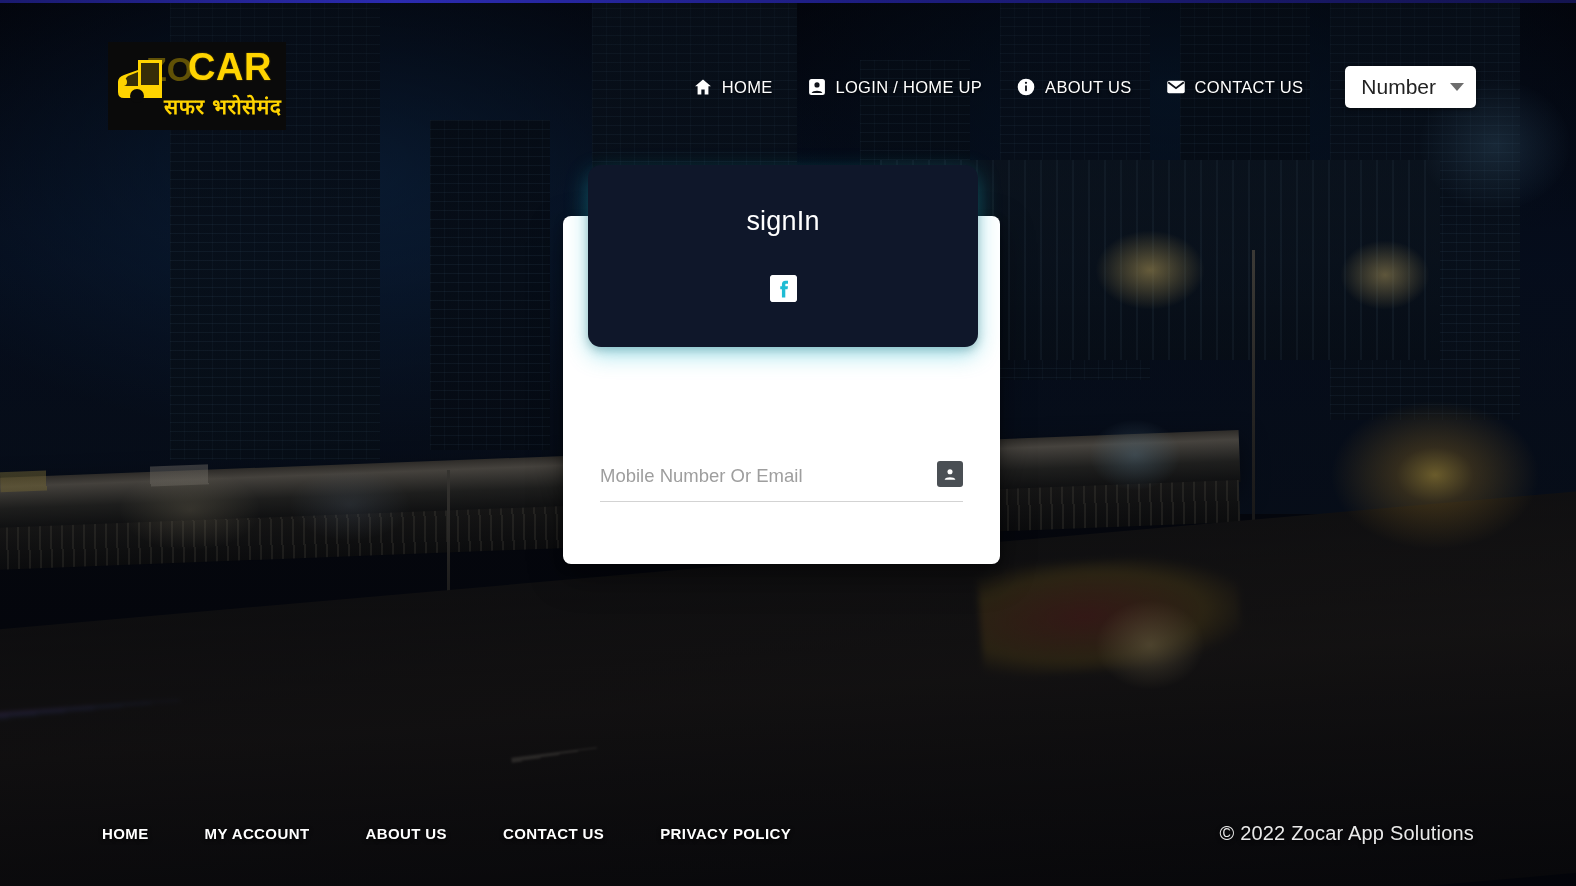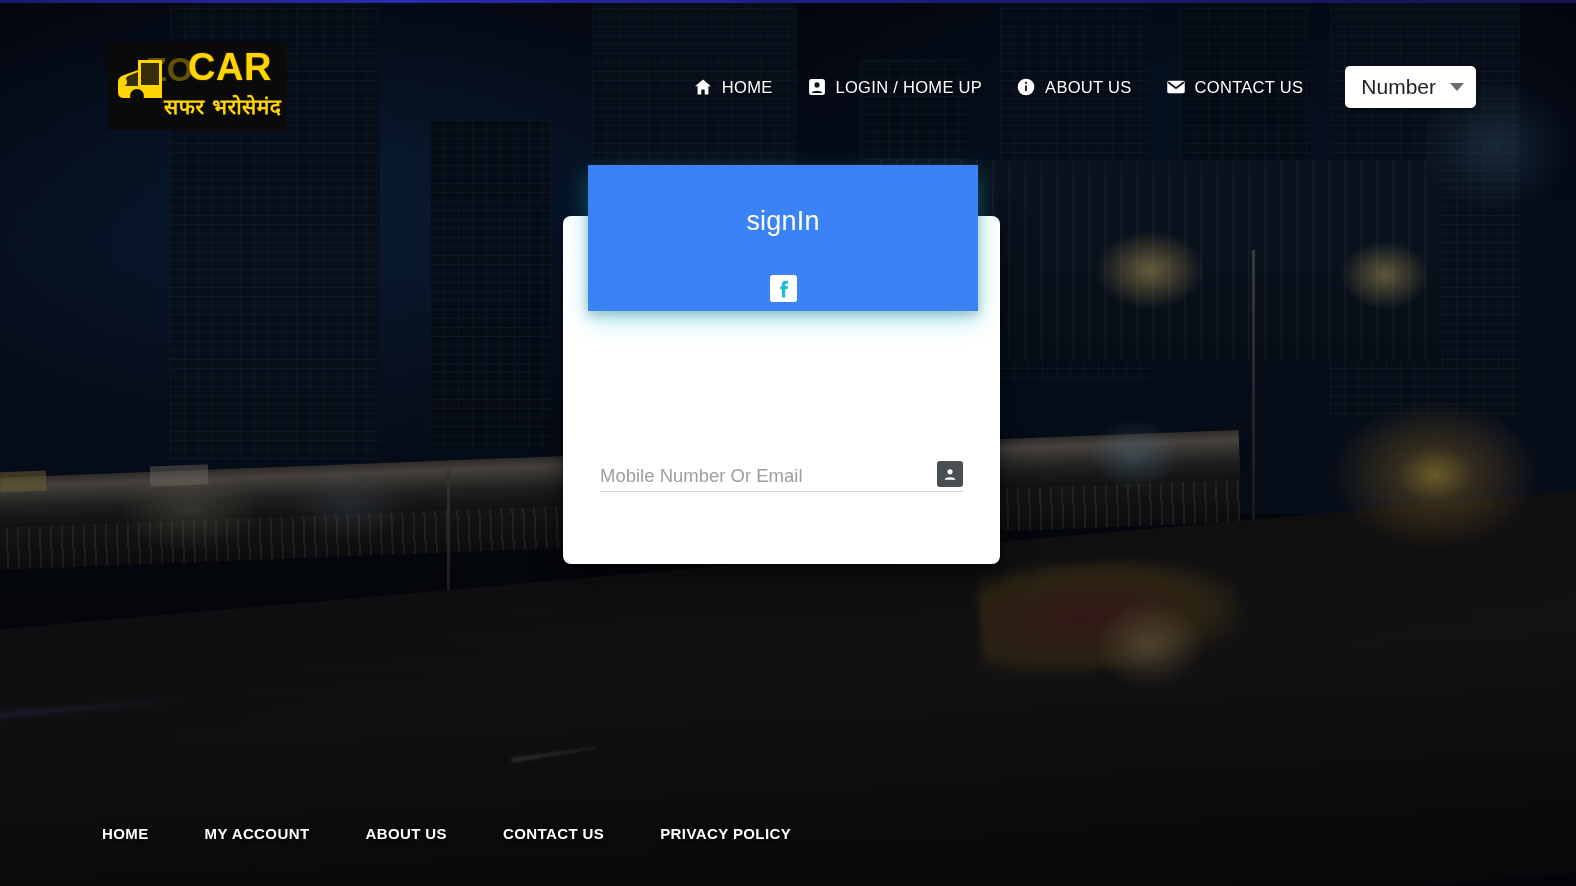--- a/index.html
+++ b/index.html
@@ -215,22 +215,22 @@
   
   .card-wrap { position: absolute; left: 563px; top: 165px; z-index: 25; }
   .card-body {
     position: absolute; left: 0px; top: 51px;
     width: 437px; height: 348px;
     background: #fff; border-radius: 8px;
     box-shadow: 0 12px 34px rgba(0,0,0,.42), 0 3px 10px rgba(0,0,0,.3);
   }
   .card-head {
     position: absolute; left: 25px; top: 0px;
-    width: 390px; height: 146px;
-    background: #3b82f6; border-radius: 0;
+    width: 390px; height: 182px;
+    background: #0f172a; border-radius: 13px;
     box-shadow: 0 8px 22px rgba(31,188,212,.42), 0 3px 10px rgba(0,0,0,.25);
     z-index: 2;
     display: flex; flex-direction: column; align-items: center;
   }
   .card-title {
     color: #ffffff; font-size: 27px; font-weight: 400;
     margin-top: 41px; letter-spacing: .2px;
   }
   .fb-btn {
     margin-top: 38px; width: 27px; height: 27px;
@@ -238,21 +238,21 @@
     display: flex; align-items: center; justify-content: center;
     cursor: pointer;
   }
   .fb-btn svg { display:block; }
 
   .field {
     position: absolute; left: 37px; top: 245px;
     width: 363px;
     display: flex; align-items: flex-end; gap: 8px;
     border-bottom: 1px solid #d3d3d3;
-    padding-bottom: 2px;
+    padding-bottom: 12px;
   }
   .field input {
     flex: 1; border: none; outline: none;
     font-family: "Liberation Sans", sans-serif;
     font-size: 18.5px; color: #333; background: transparent;
     padding: 0 0 2px 0;
   }
   .field input::placeholder { color: #9e9e9e; }
   .acct-ico {
     width: 26px; height: 26px; border-radius: 3px;
@@ -434,15 +434,16 @@
   </div>
 
   <div class="footer">
     <div class="footer-links">
       <span class="footer-link">HOME</span>
       <span class="footer-link">MY ACCOUNT</span>
       <span class="footer-link">ABOUT US</span>
       <span class="footer-link">CONTACT US</span>
       <span class="footer-link">PRIVACY POLICY</span>
     </div>
+    <div class="copyright">© 2022 Zocar App Solutions</div>
   </div>
 
 </div>
 
 </body></html>

